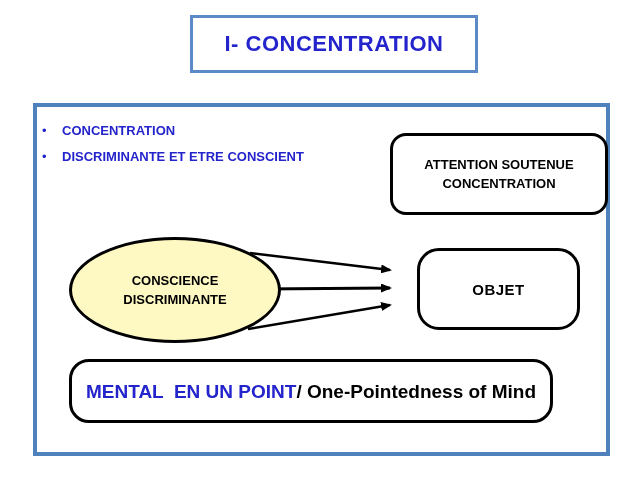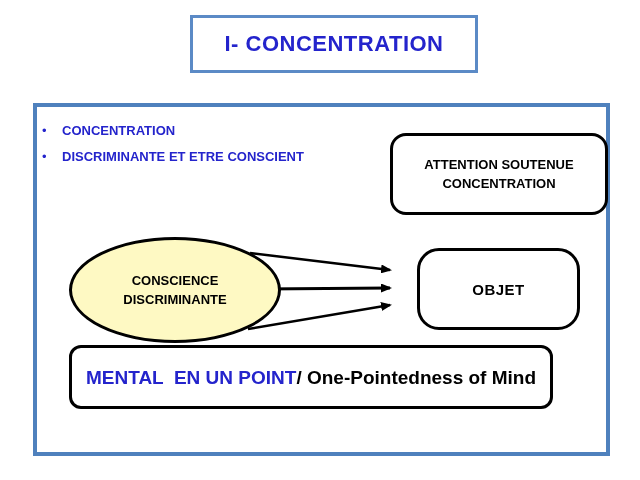--- a/index.html
+++ b/index.html
@@ -131,24 +131,24 @@
   .objet-box .label {
     color: #000000;
     font-size: 15px;
     font-weight: bold;
     letter-spacing: 0.5px;
   }
 
   
   .bottom-box {
     position: absolute;
-    left: 69px; top: 345px;
+    left: 69px; top: 359px;
     width: 484px; height: 64px;
     border: 3px solid #000000;
-    border-radius: 12px;
+    border-radius: 20px;
     background: #ffffff;
     box-sizing: border-box;
     display: flex; align-items: center; justify-content: center;
     text-align: right;
     z-index: 3;
   }
   .bottom-box .caption {
     font-size: 19px;
     font-weight: bold;
     line-height: 27px;

